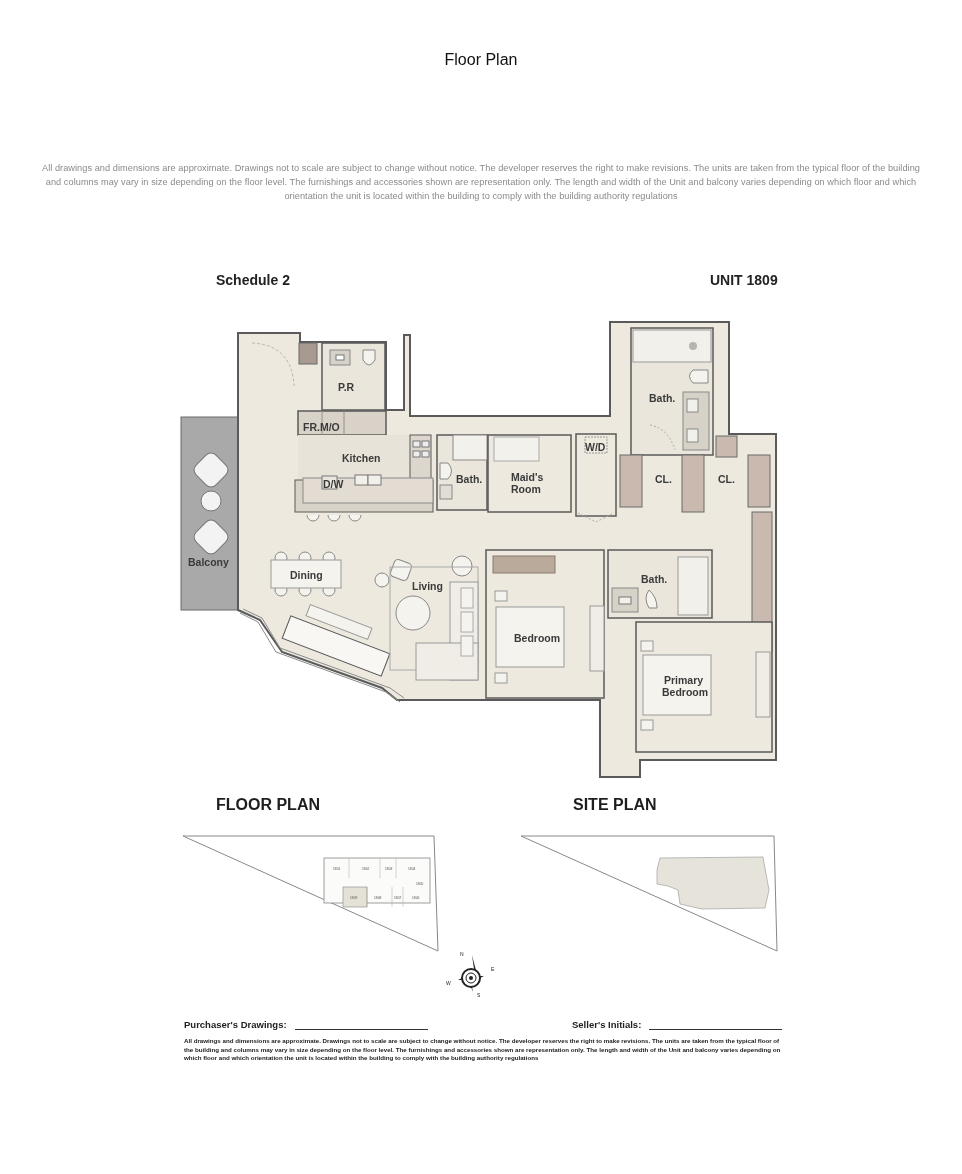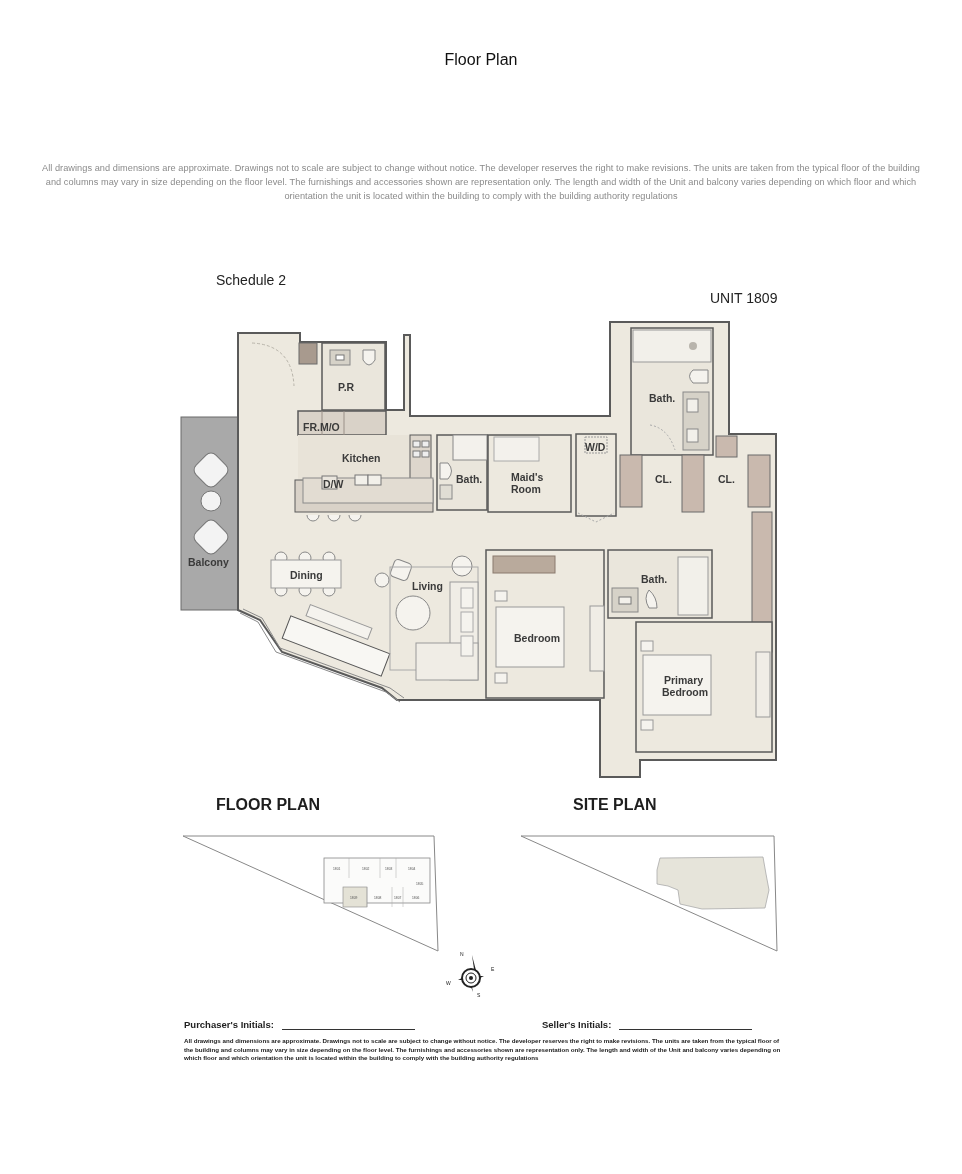--- a/index.html
+++ b/index.html
@@ -1,31 +1,31 @@
 <!DOCTYPE html>
 <html><head>
 <meta charset="utf-8">
 <style>
   html, body { margin: 0; padding: 0; background: #ffffff; }
   body { width: 962px; height: 1174px; position: relative; overflow: hidden; font-family: "Liberation Sans", sans-serif; color: #1a1a1a; }
   .page-title { position: absolute; top: 51px; left: 0; width: 962px; text-align: center; font-size: 16px; color: #111; }
   .disclaimer-top { position: absolute; top: 161px; left: 40px; width: 882px; text-align: center; font-size: 9.2px; line-height: 14px; color: #8a8a8a; letter-spacing: 0.05px; }
-  .sheet-label { position: absolute; top: 272px; font-size: 14px; font-weight: normal; color: #222; }
+  .sheet-label { position: absolute; top: 272px; font-size: 14px; font-weight: bold; color: #222; }
   #schedule { left: 216px; }
-  #unit { left: 710px; margin-top: 18px; }
+  #unit { left: 710px; }
   svg.plan { position: absolute; left: 0; top: 0; }
   .room-label { font-family: "Liberation Sans", sans-serif; font-size: 10.5px; font-weight: bold; fill: #3a3a3a; }
   .sub-title { position: absolute; top: 796px; font-size: 16px; font-weight: bold; color: #1e1e1e; }
   #floorplan-title { left: 216px; }
   #siteplan-title { left: 573px; }
   .initials { position: absolute; top: 1019px; font-size: 9.5px; font-weight: bold; color: #222; }
   .initials .line { display: inline-block; border-bottom: 1px solid #333; vertical-align: bottom; margin-left: 8px; height: 10px; }
   #purchaser { left: 184px; }
   #purchaser .line { width: 133px; }
-  #seller { left: 542px; }
+  #seller { left: 572px; }
   #seller .line { width: 133px; }
   .disclaimer-bottom { position: absolute; top: 1037px; left: 184px; width: 600px; font-size: 6.2px; line-height: 8.6px; color: #222; font-weight: bold; }
   .compass-label { font-family: "Liberation Sans", sans-serif; font-size: 5px; fill: #222; }
   .mini-label { font-family: "Liberation Sans", sans-serif; font-size: 3.3px; fill: #555; }
 </style>
 </head>
 <body>
 
 <div class="page-title">Floor Plan</div>
 <div class="disclaimer-top">All drawings and dimensions are approximate. Drawings not to  scale  are subject to change without notice. The developer reserves the right to make revisions. The units are taken from the typical floor of the building  and columns may vary in size depending on the floor level. The furnishings and accessories shown are representation only. The length and width of the Unit  and balcony varies depending on which floor and which orientation the unit is located within the building to comply with the building authority regulations</div>
@@ -233,19 +233,19 @@
     <text class="compass-label" x="20" y="-7">E</text>
     <text class="compass-label" x="6" y="19">S</text>
     <text class="compass-label" x="-25" y="7">W</text>
   </g>
 </svg>
 
 <div class="sub-title" id="floorplan-title">FLOOR PLAN</div>
 <div class="sub-title" id="siteplan-title">SITE PLAN</div>
 
 <div class="initials" id="purchaser">
-  <span>Purchaser's Initials:</span><span class="line"></span>
+  <span>Purchaser's Drawings:</span><span class="line"></span>
 </div>
 <div class="initials" id="seller">
   <span>Seller's Initials:</span><span class="line"></span>
 </div>
 
 <div class="disclaimer-bottom">All drawings and dimensions are approximate. Drawings not to  scale  are subject to change without notice. The developer reserves the right to make revisions. The units are taken from the typical floor of the building  and columns may vary in size depending on the floor level. The furnishings and accessories shown are representation only. The length and width of the Unit  and balcony varies depending on which floor and which orientation the unit is located within the building to comply with the building authority regulations</div>
 
 </body></html>

